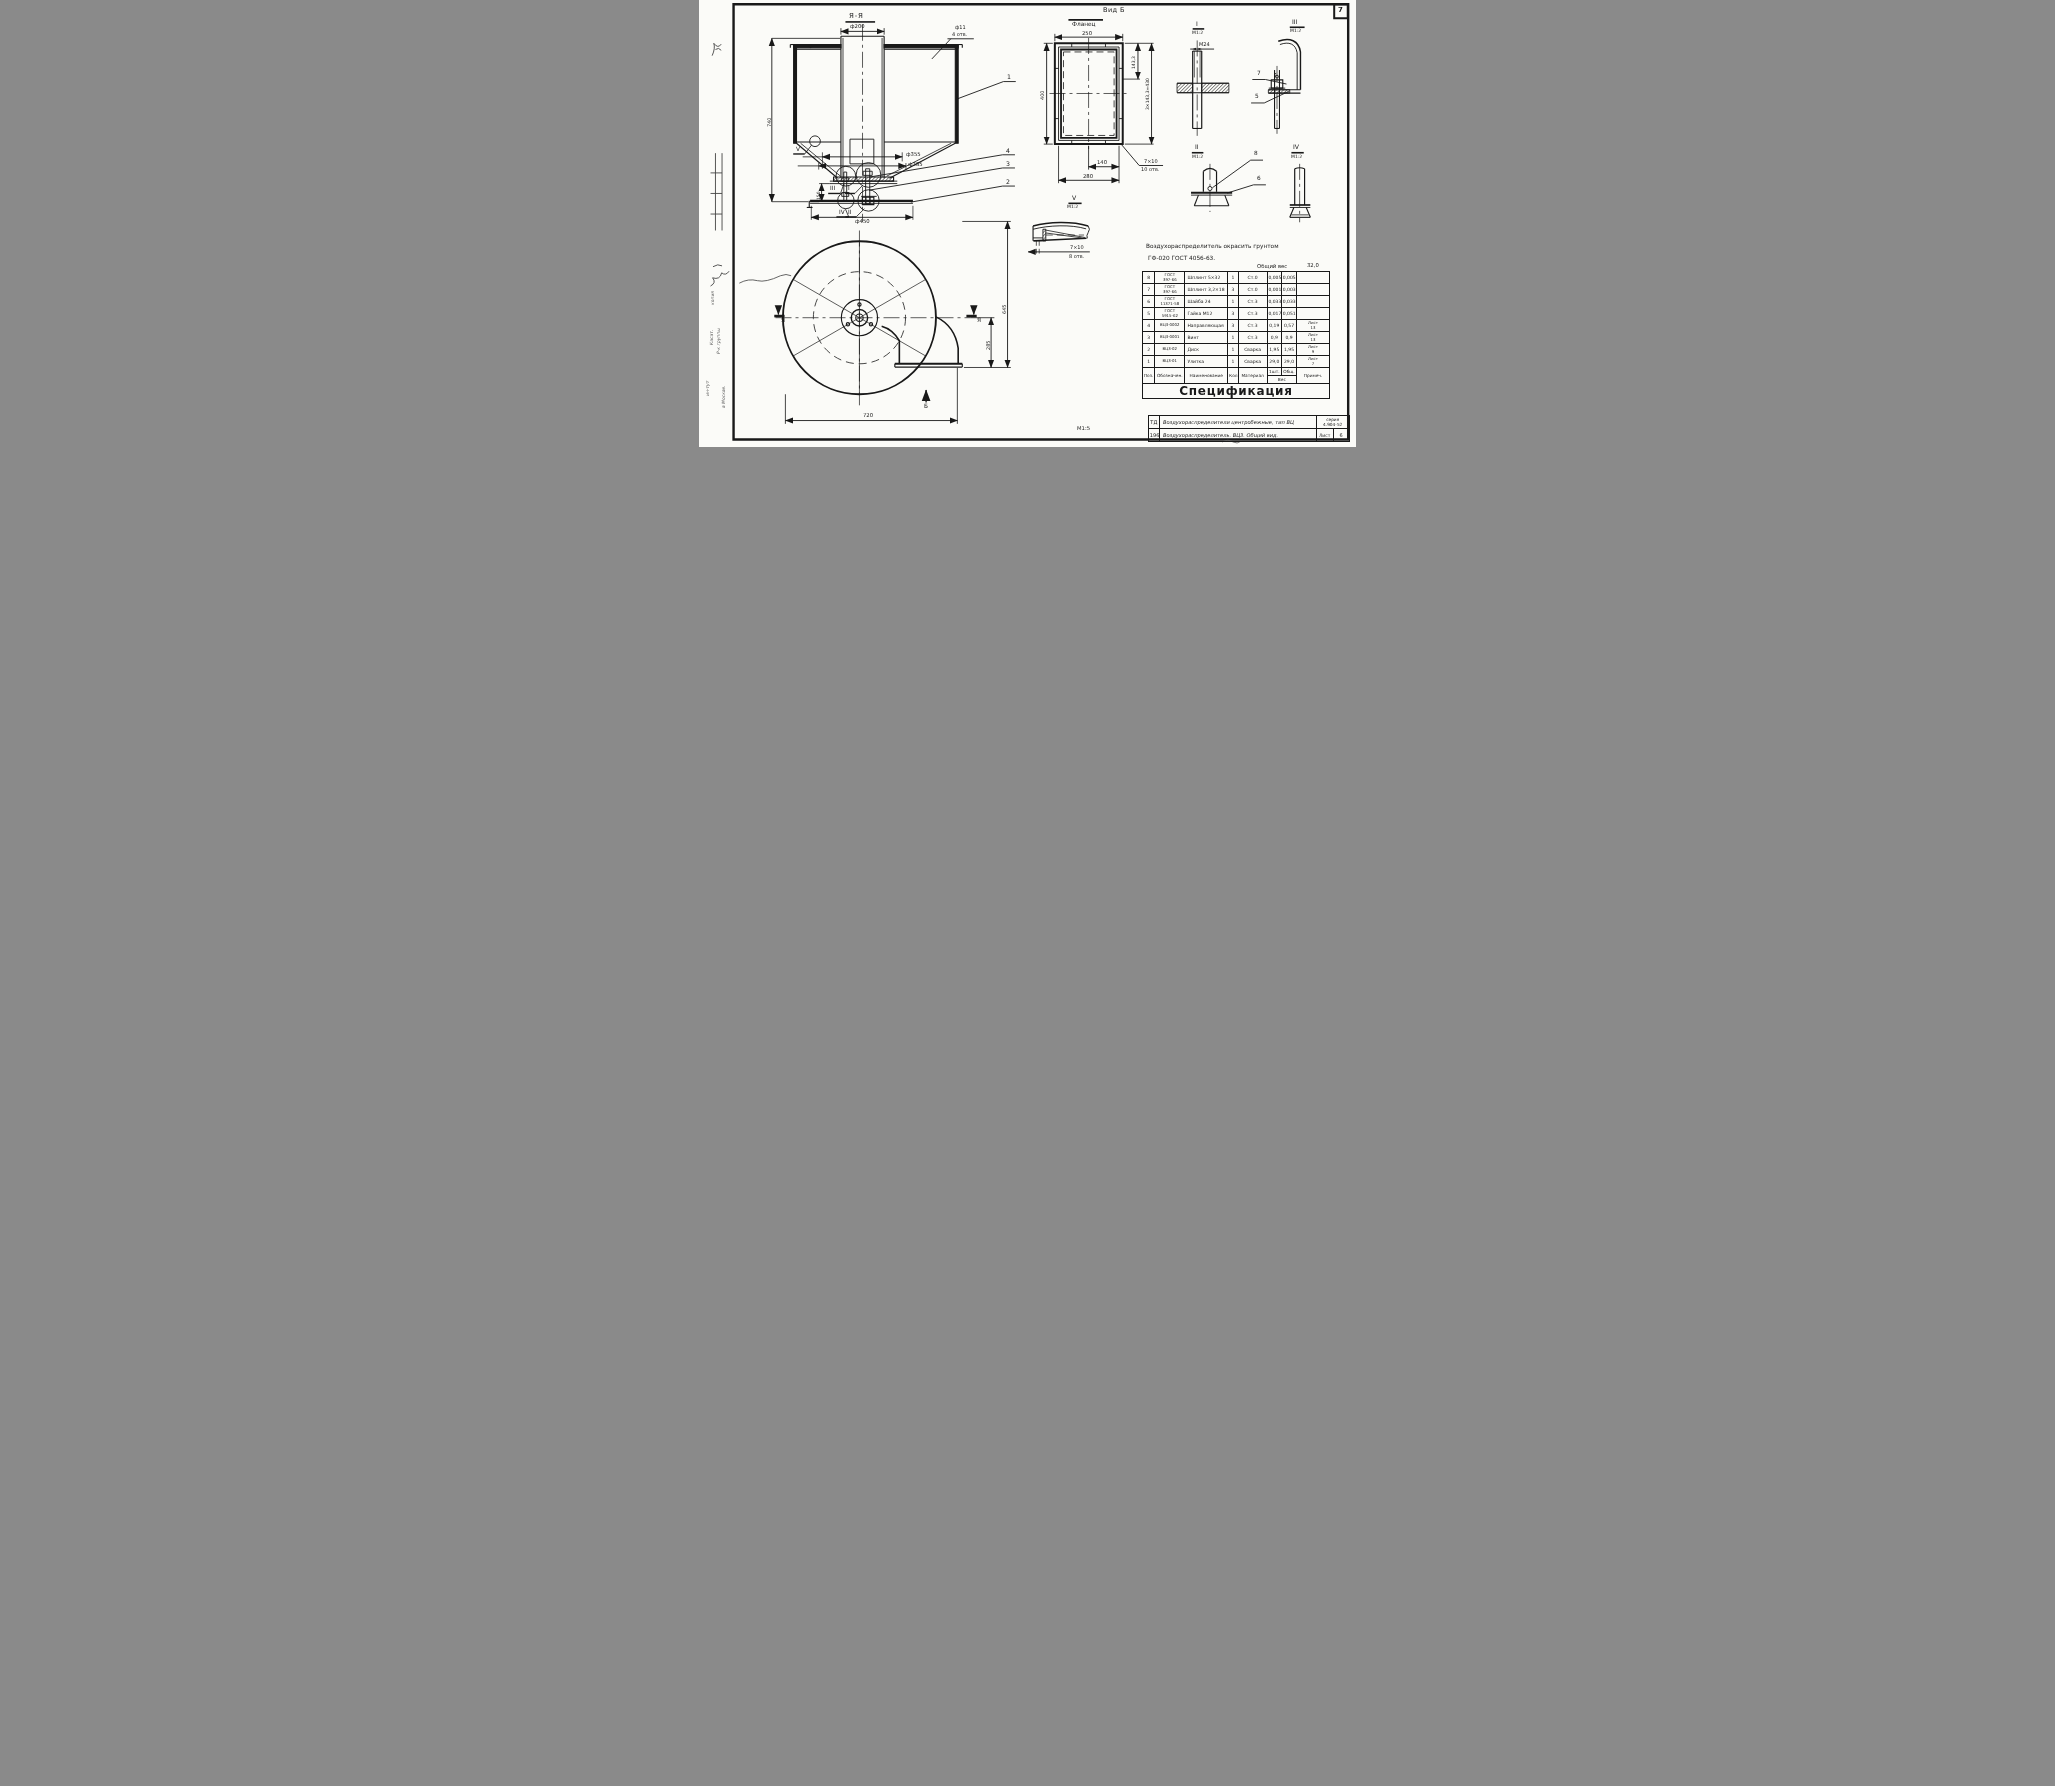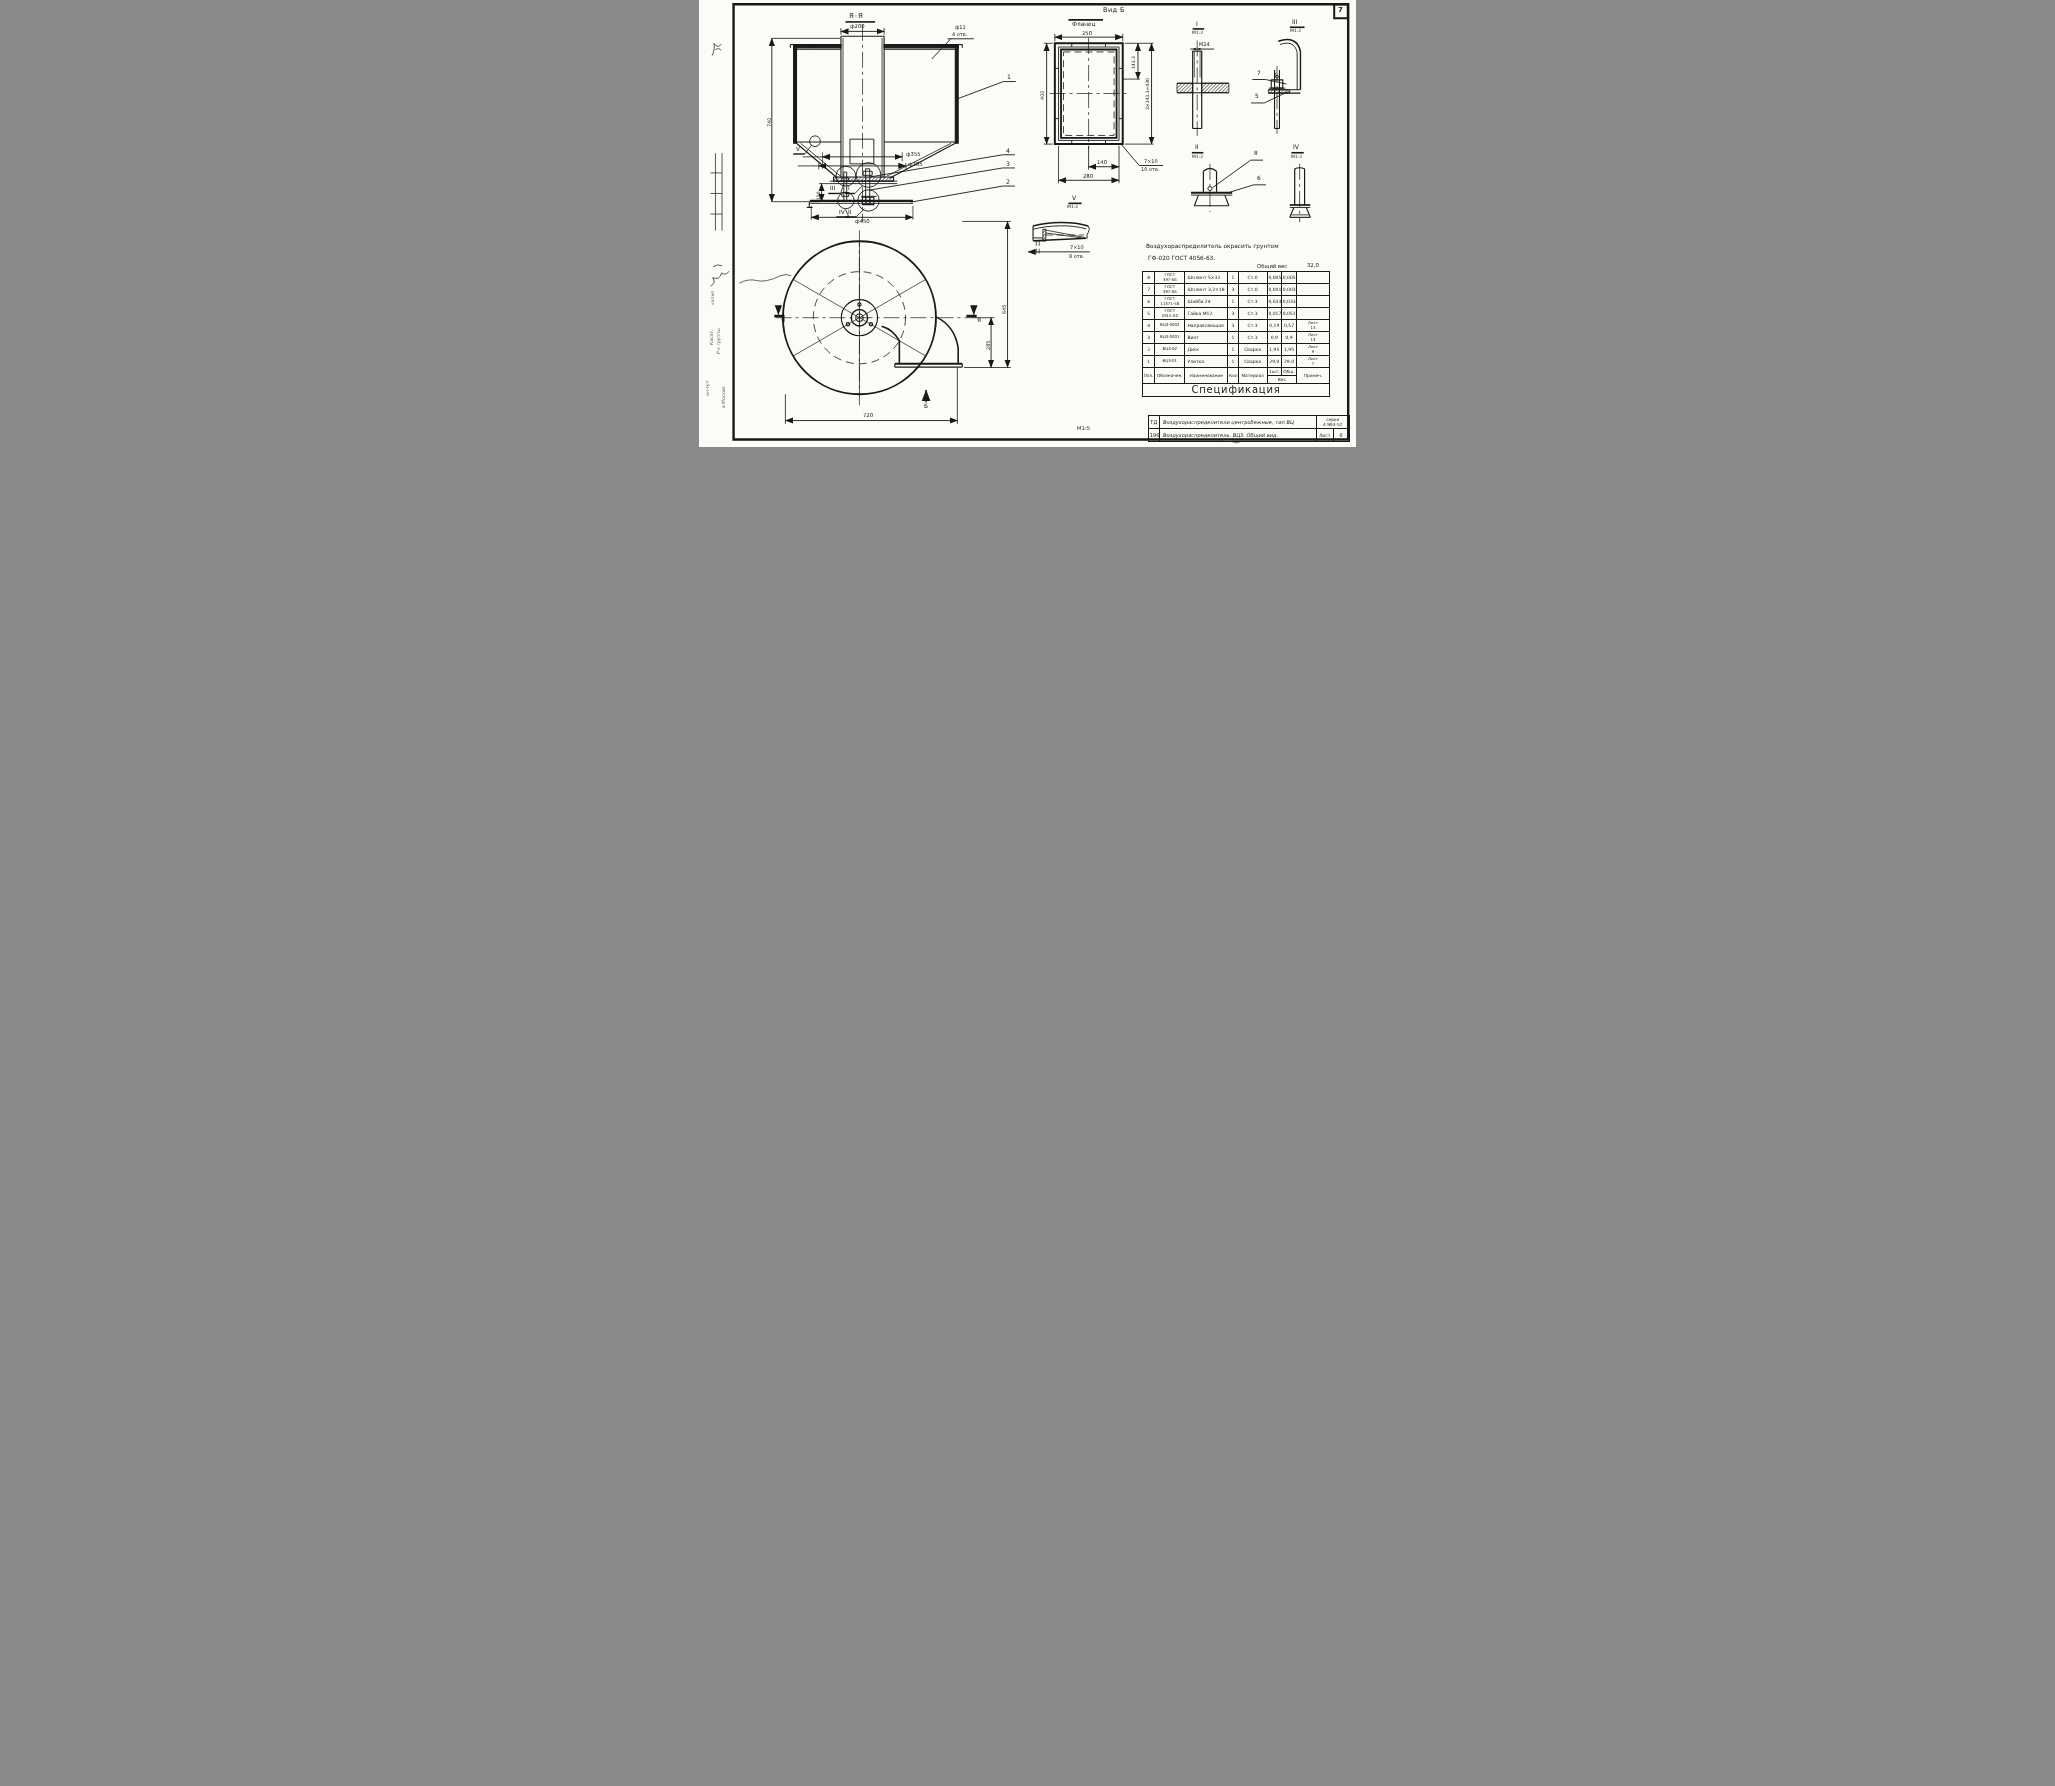--- a/index.html
+++ b/index.html
@@ -18,21 +18,21 @@
   
   table.grid{border-collapse:collapse;table-layout:fixed;position:absolute;background:transparent;}
   table.grid td,table.grid th{border:0.5px solid #191919;padding:0 0.8px;overflow:hidden;
     font-weight:normal;text-align:center;vertical-align:middle;color:#1a1a1a;}
   table.spec{left:443px;top:271px;width:187px;}
   table.spec td.des{font-size:3.9px;white-space:pre-line;line-height:1.15;}
   table.spec td.nam{text-align:left;padding-left:2.1px;font-size:4.5px;}
   table.spec td.note{font-size:3.9px;white-space:pre-line;line-height:1.15;}
   table.spec td{font-size:4.5px;height:11px;}
   table.spec tr.hdr td{font-size:4.3px;height:7px;}
-  table.spec td.title{font-size:10px;height:11.5px;letter-spacing:0.8px;border:0.8px solid #191919;}
+  table.spec td.title{font-size:12px;height:11.5px;letter-spacing:0.8px;border:0.8px solid #191919;font-weight:bold;}
   table.spec{border:0.8px solid #191919;}
   table.tb{left:449px;top:415px;width:200px;border:0.9px solid #191919;}
   table.tb td{height:12px;font-size:5px;}
   table.tb td.small2{font-size:4.3px;white-space:pre-line;line-height:1.2;}
   table.tb td.ttl{font-size:5.1px;text-align:left;padding-left:3.3px;font-style:italic;}
 </style>
 </head>
 <body>
 
 <div class="sheet">

